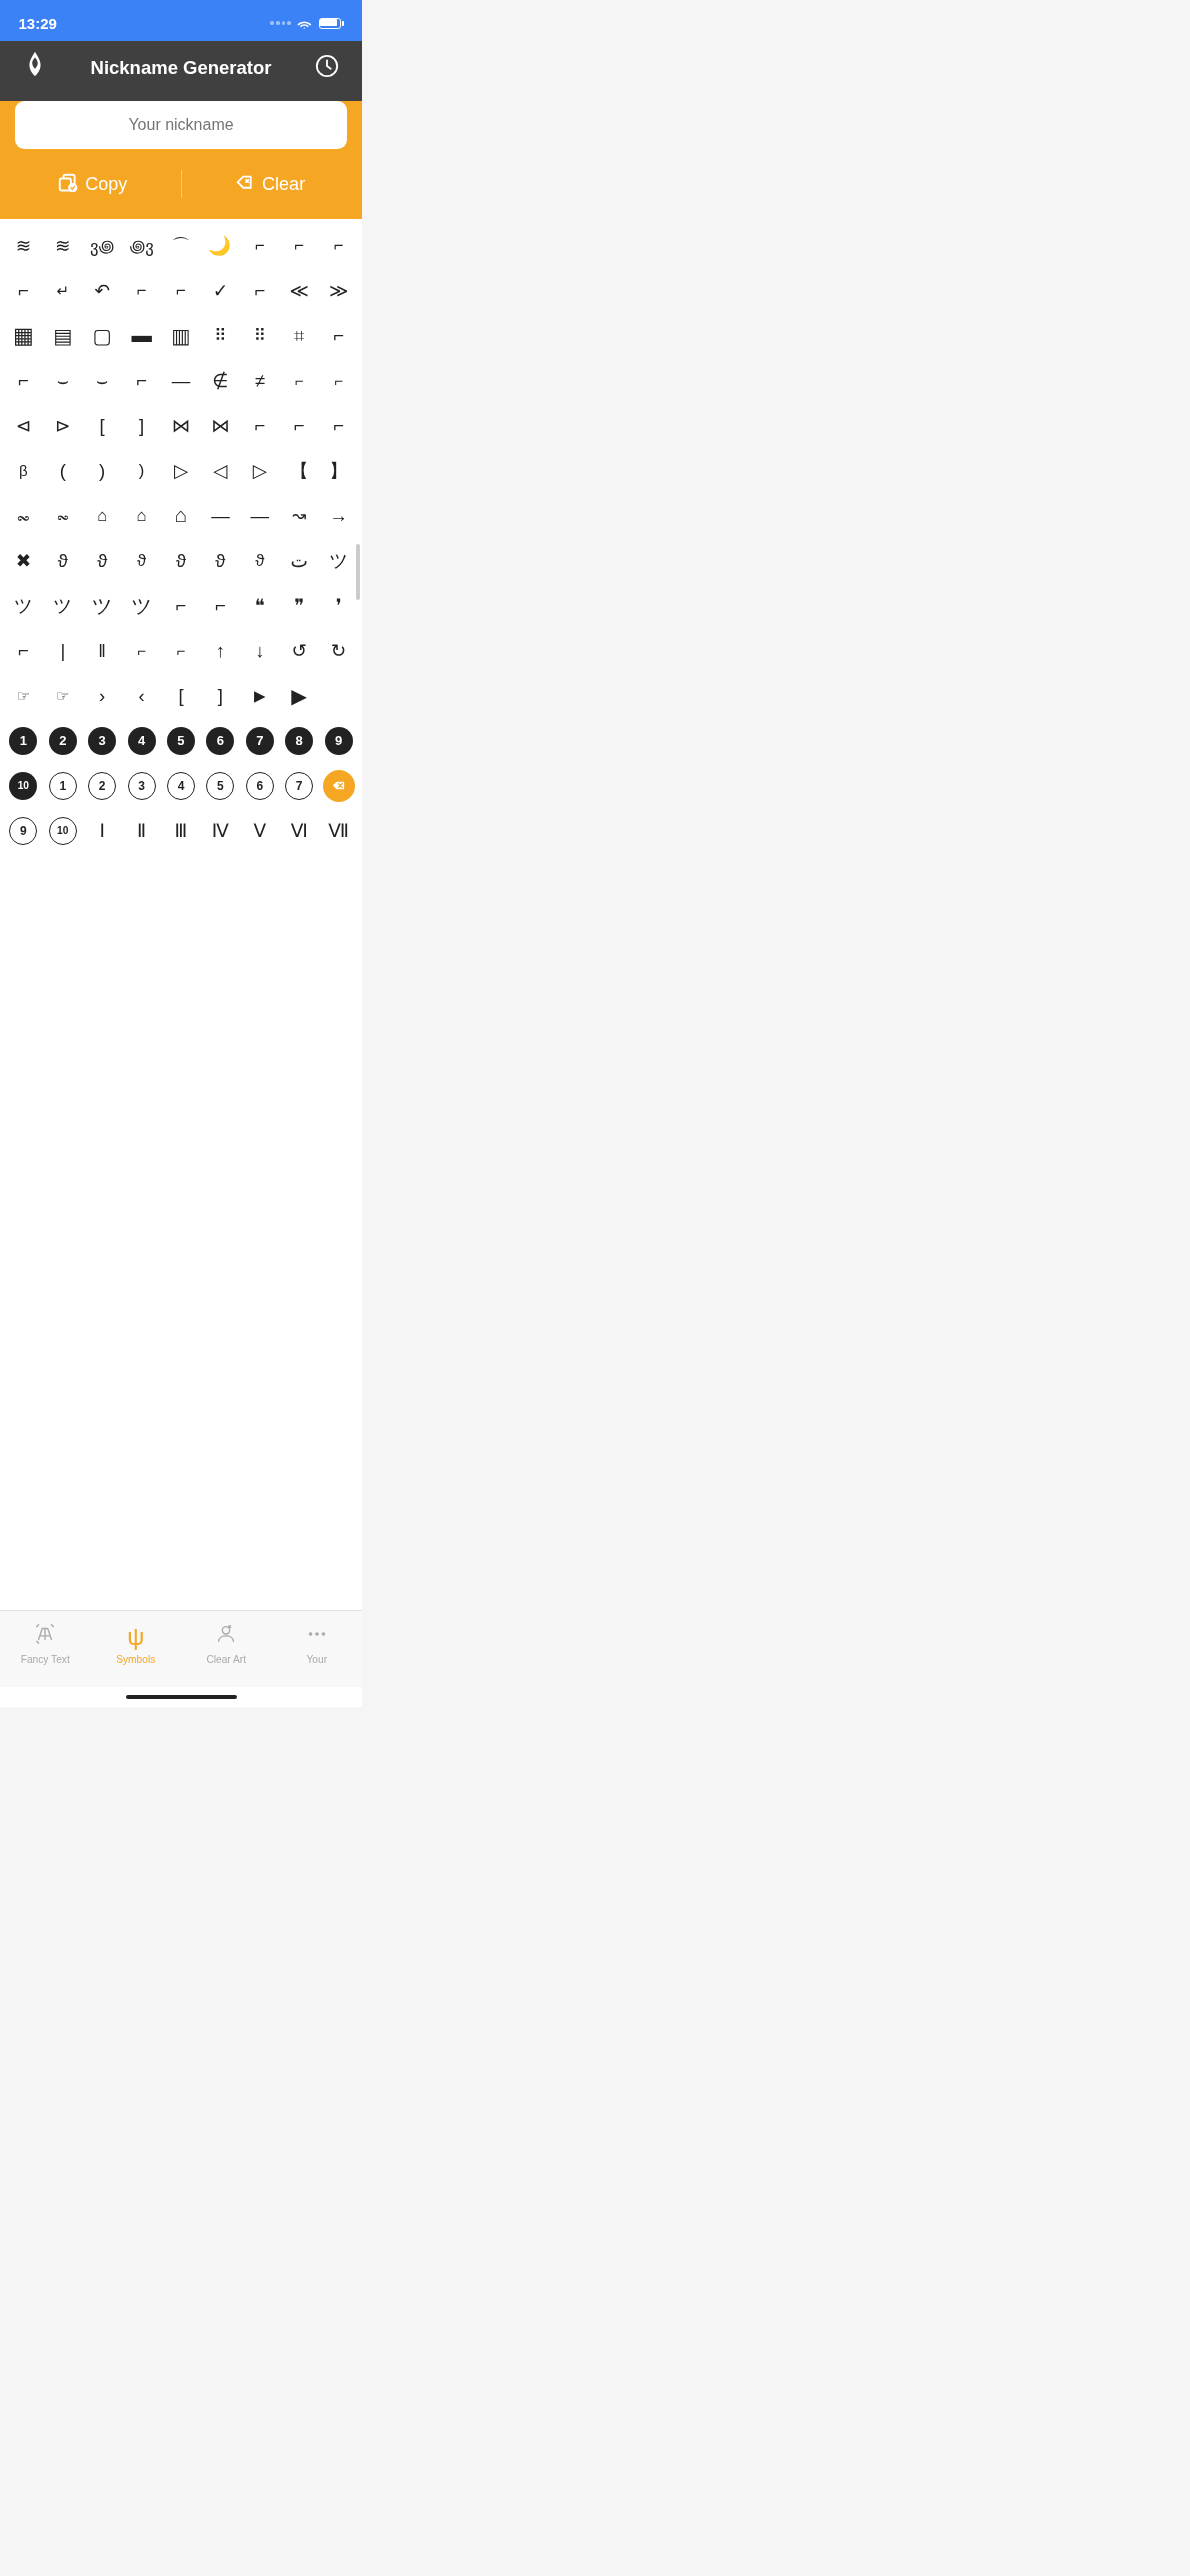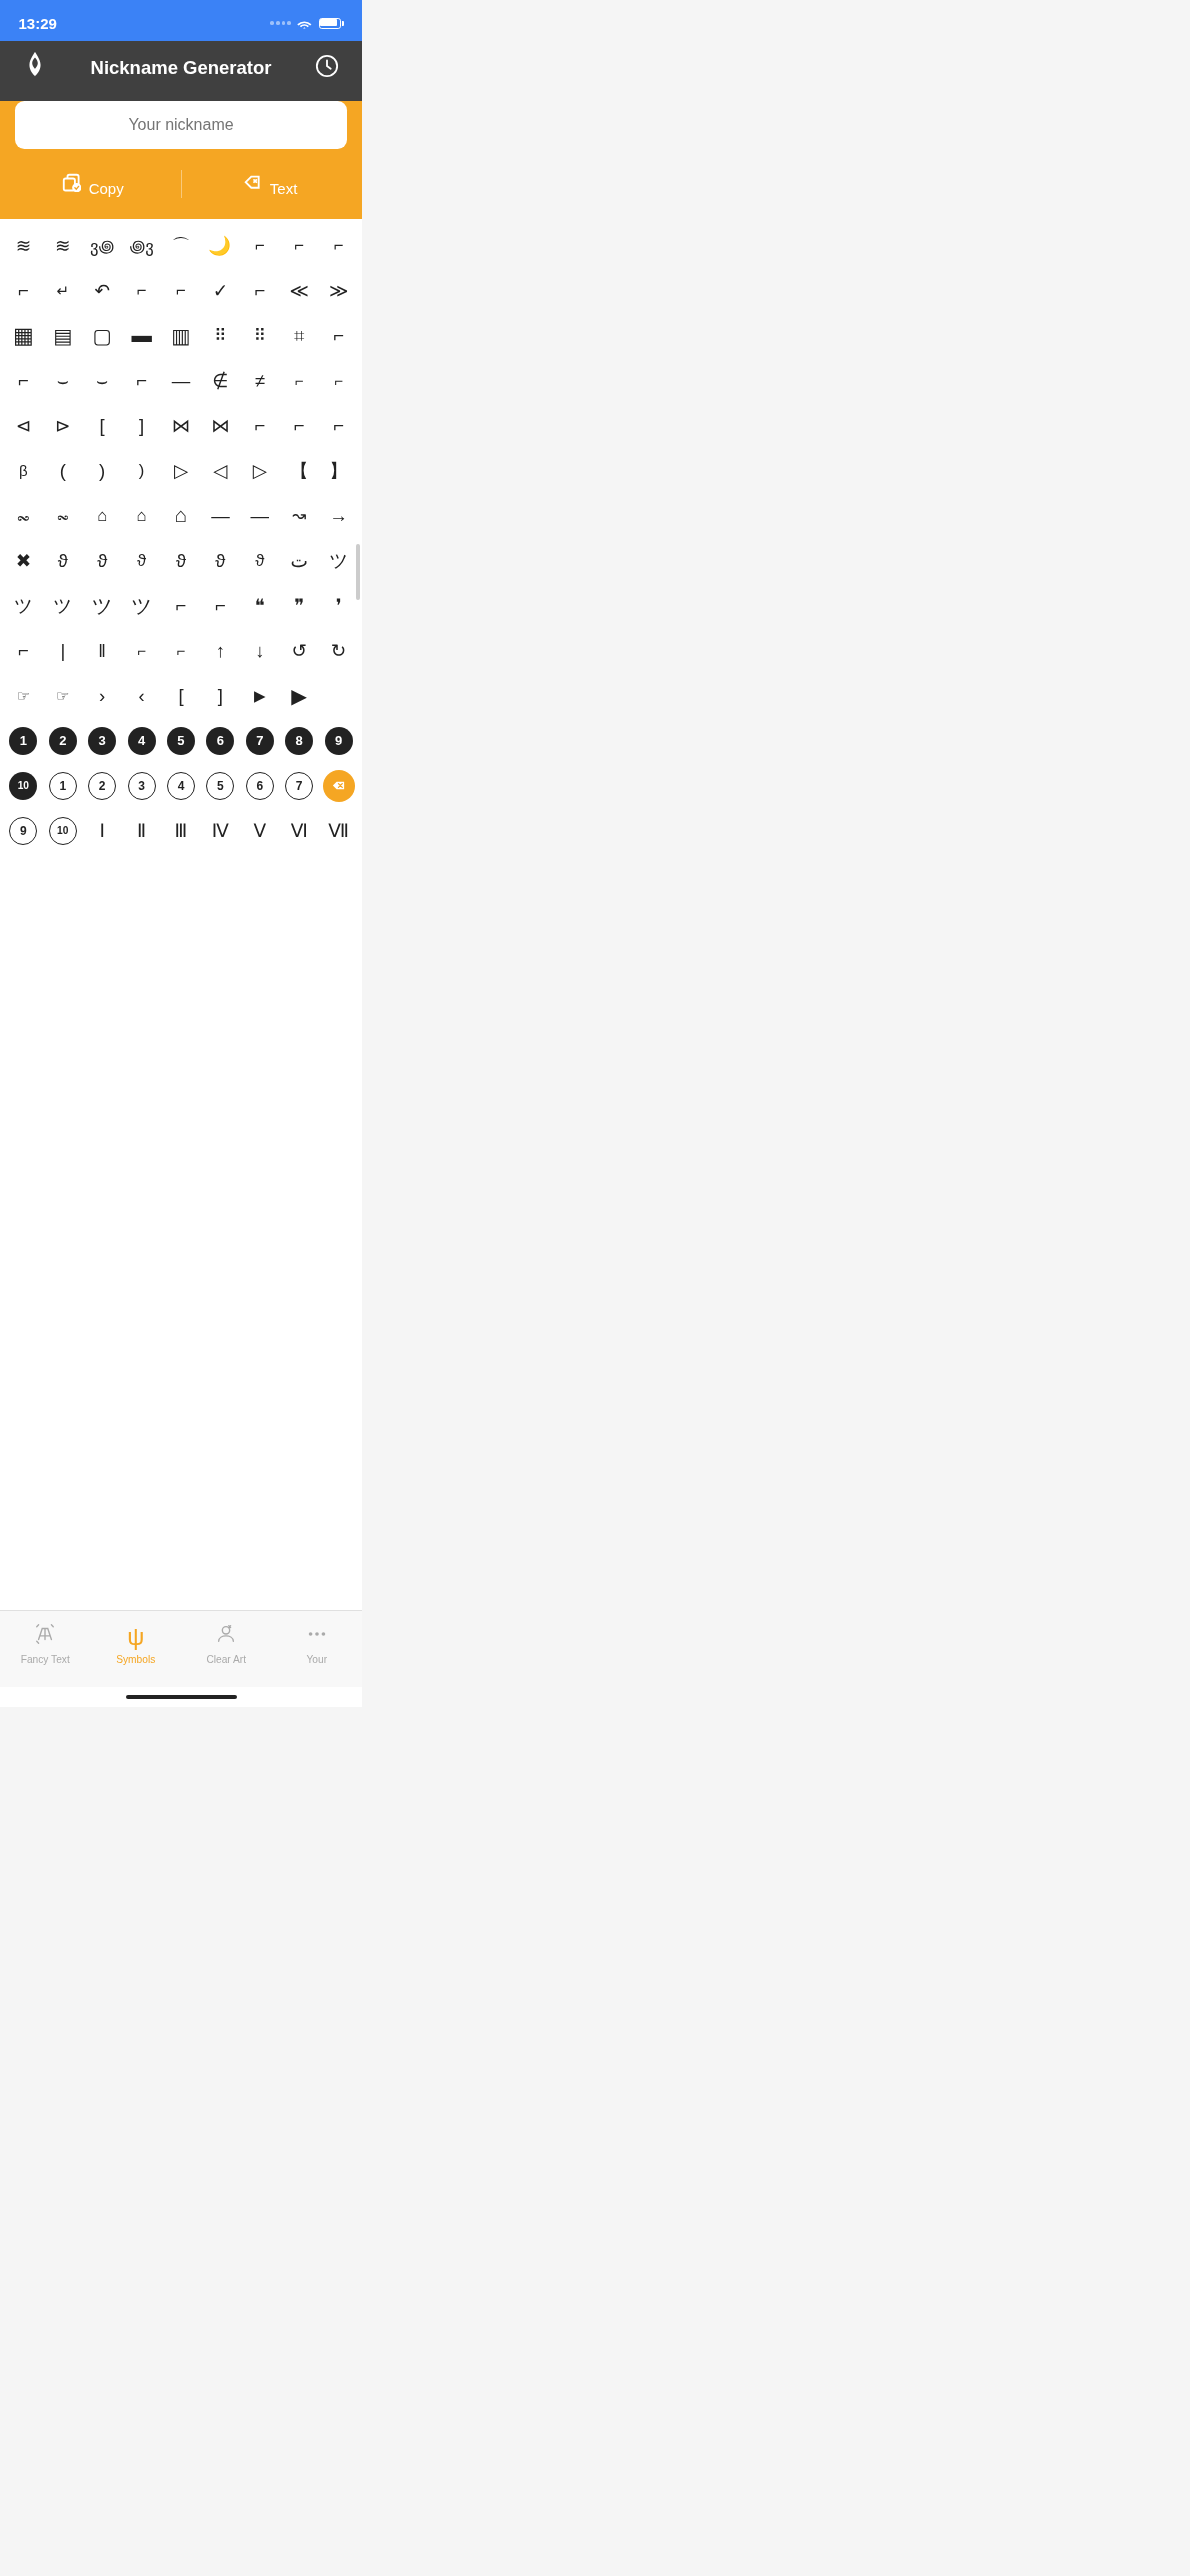--- a/index.html
+++ b/index.html
@@ -100,27 +100,27 @@
     
     .action-buttons {
       background: #F5A623;
       display: flex;
       padding: 0 15px 15px;
       gap: 11px;
     }
     .action-btn {
       flex: 1;
       display: flex;
-      align-items: flex-end;
+      align-items: center;
       justify-content: center;
       gap: 7.4px;
       background: transparent;
       border: none;
       color: white;
-      font-size: 15px;
+      font-size: 18px;
       font-weight: 500;
       cursor: pointer;
       padding: 7.4px;
     }
     .action-btn-icon {
       font-size: 20.4px;
     }
 
     
     .btn-divider {
@@ -304,21 +304,21 @@
     <span>Copy</span>
   </button>
   <div class="btn-divider"></div>
   <button class="action-btn">
     <span class="action-btn-icon">
       <svg width="20.4" height="20.4" viewBox="0 0 22 22" fill="none">
         <path d="M4 11 L10 5 L18 5 L18 17 L10 17 Z" stroke="white" stroke-width="2" fill="none"></path>
         <path d="M13 8.5 L15.5 11 M15.5 8.5 L13 11" stroke="white" stroke-width="2" stroke-linecap="round"></path>
       </svg>
     </span>
-    <span>Text</span>
+    <span>Clear</span>
   </button>
 </div>
 
 <div class="content-wrapper">
   <div class="scroll-track"></div>
 
   <div class="symbols-grid">
 
     <div class="symbol-cell">≋</div>
     <div class="symbol-cell">≋</div>

